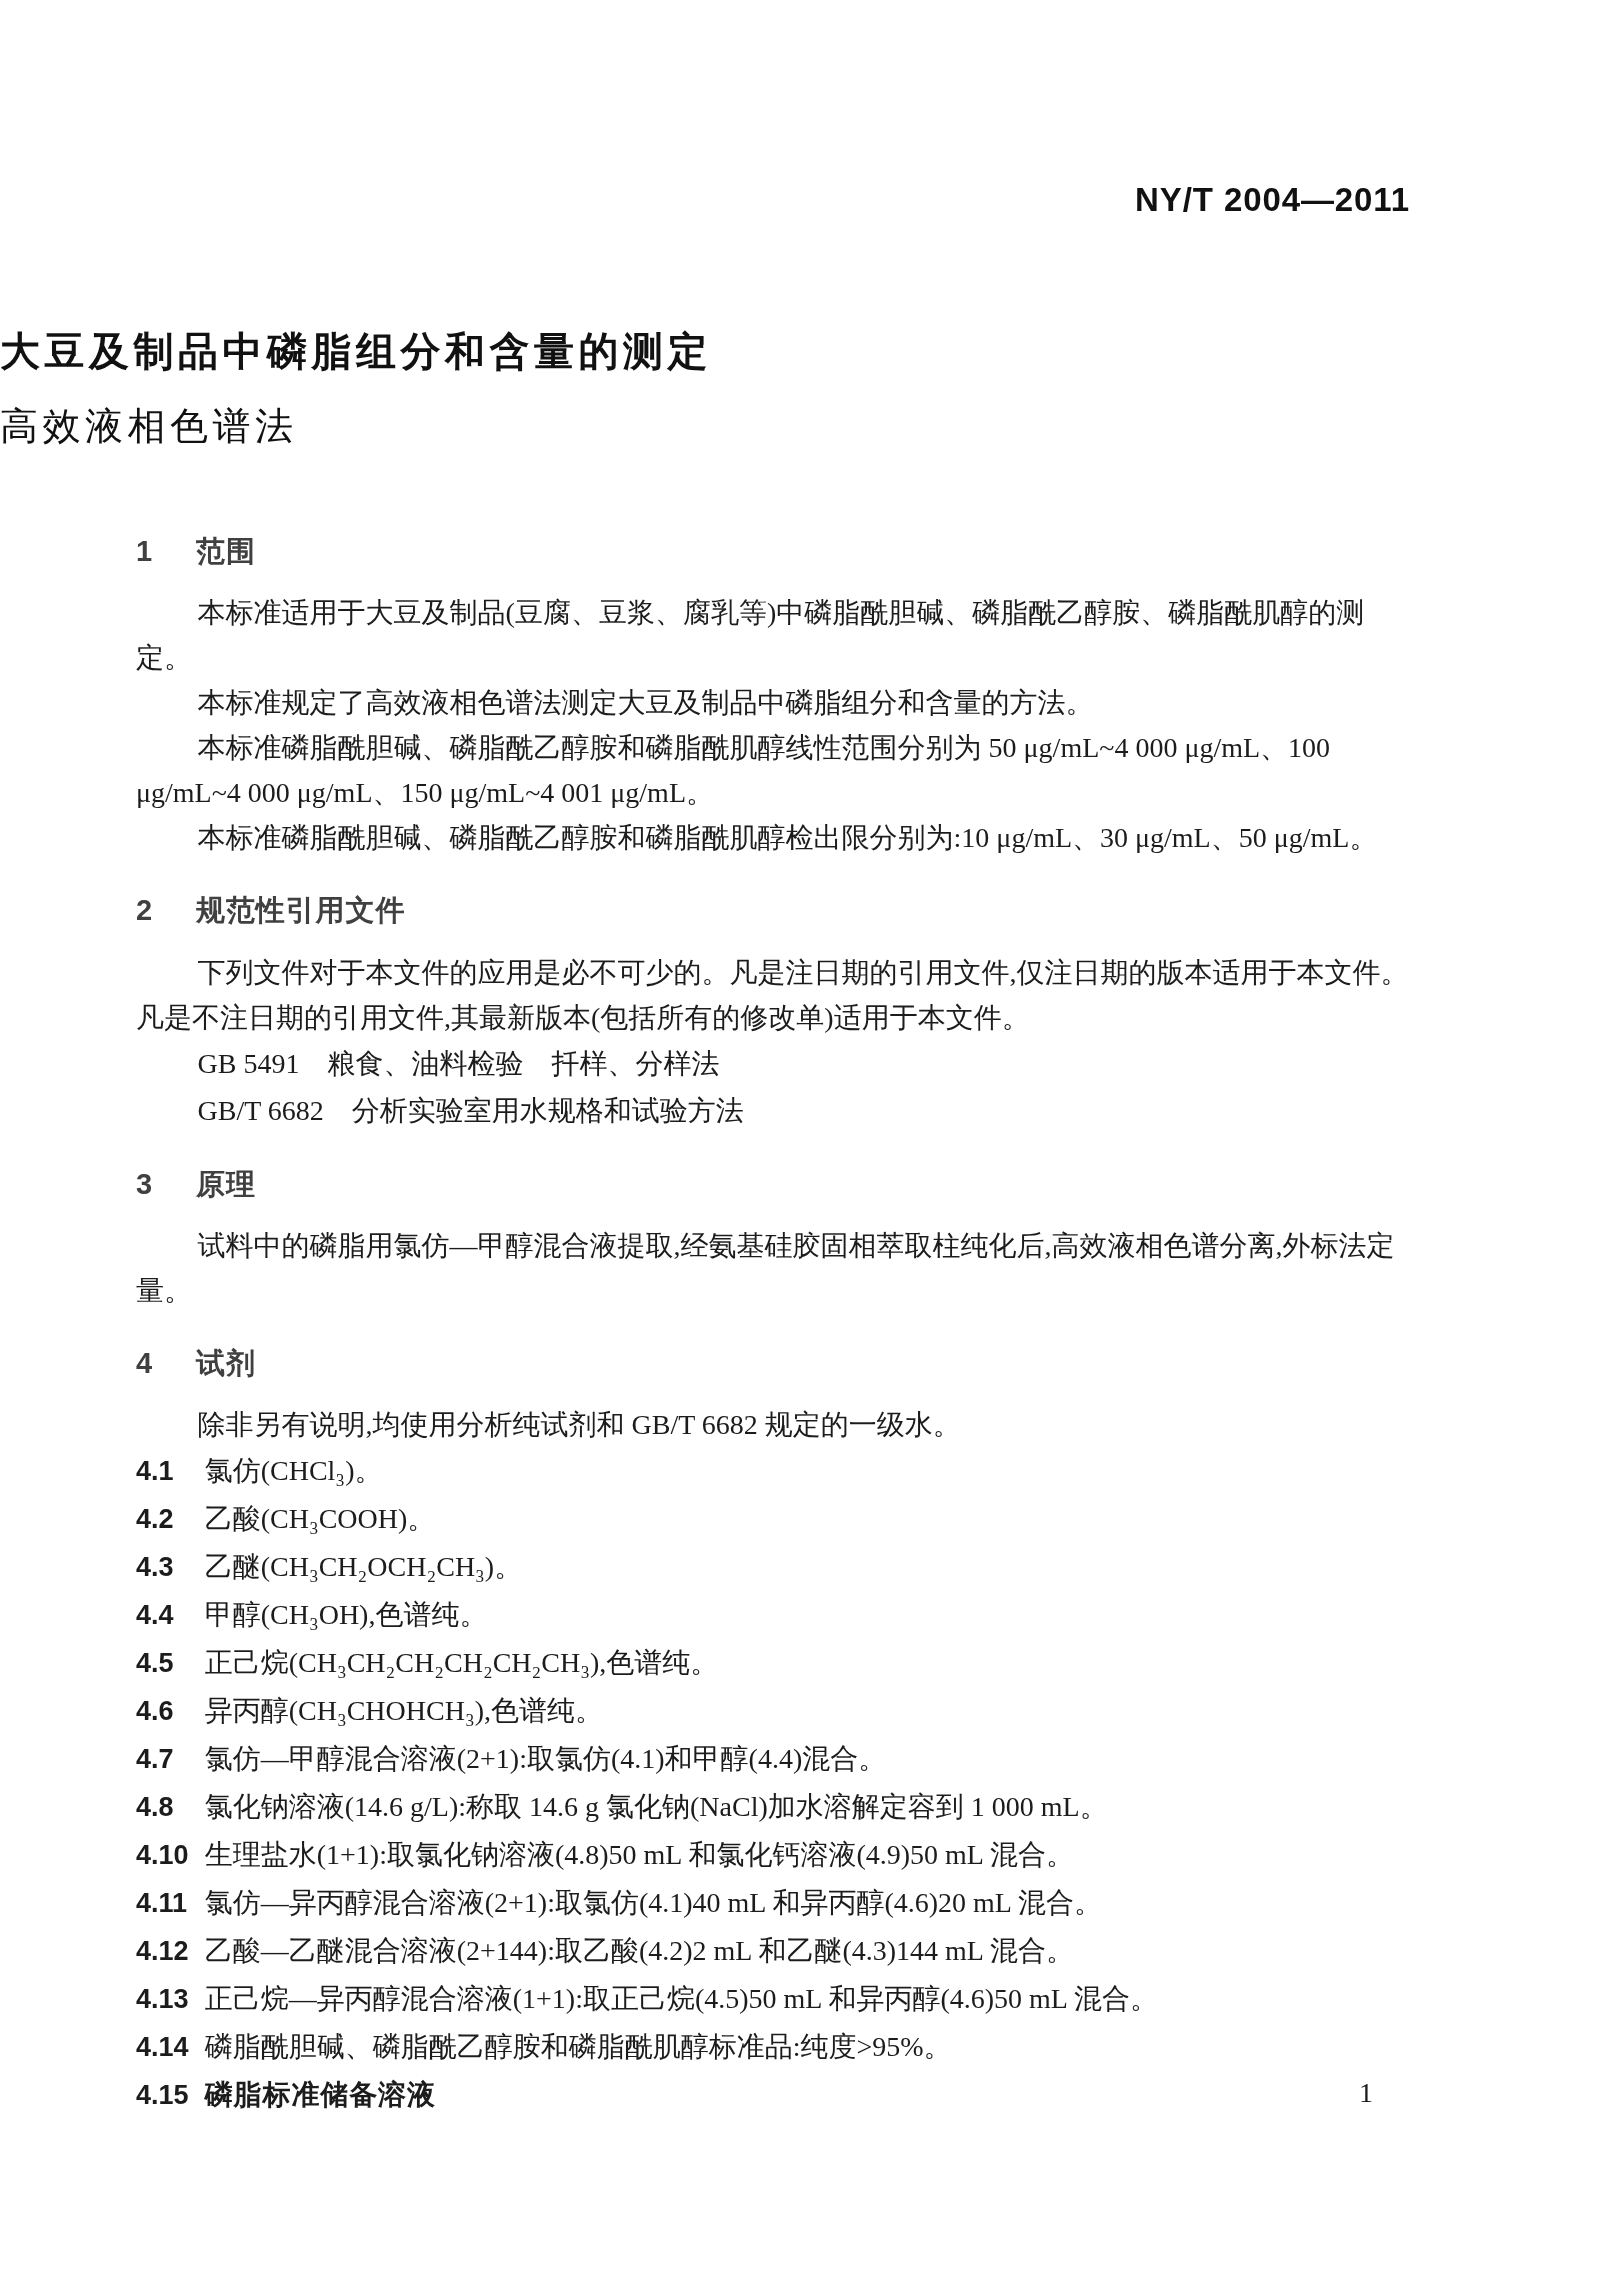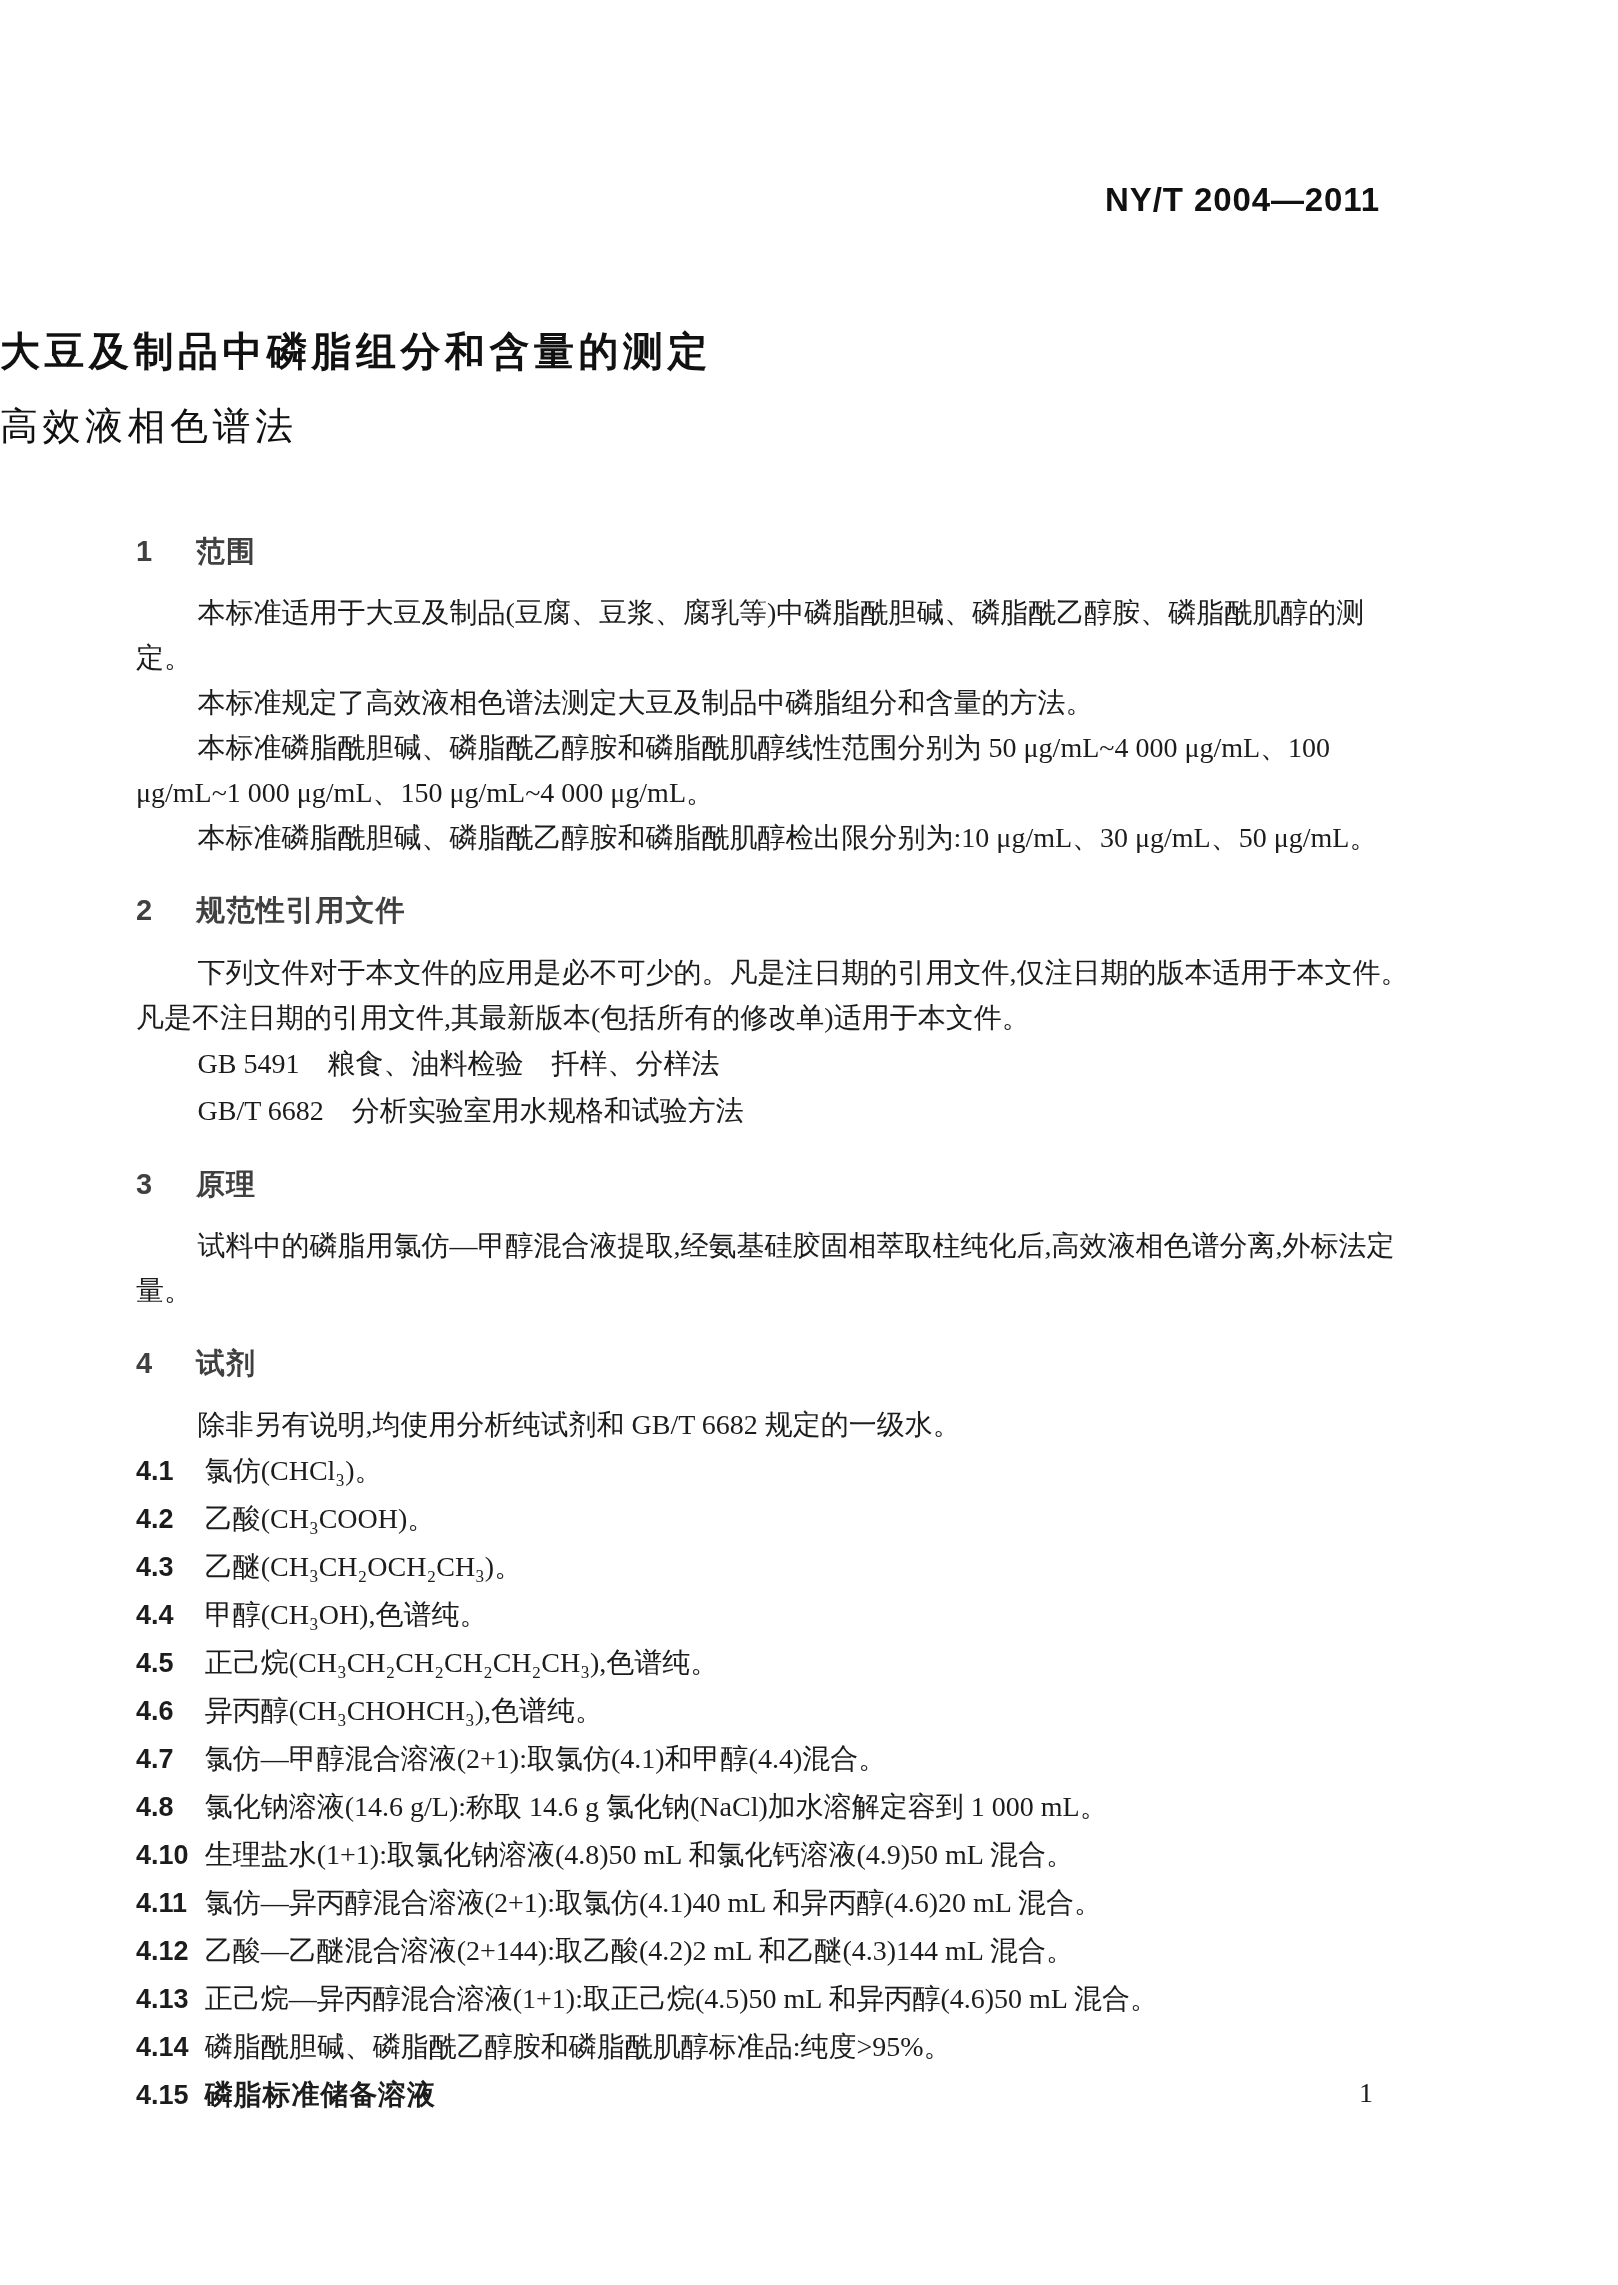--- a/index.html
+++ b/index.html
@@ -8,21 +8,21 @@
     width: 1618px;
     height: 2286px;
     background: #ffffff;
     color: #1c1c1c;
     font-family: "Liberation Serif", "DejaVu Serif", serif;
     overflow: hidden;
   }
   .doc-code {
     position: absolute;
     top: 181px;
-    right: 238px;
+    right: 208px;
     font-family: "Liberation Sans", "DejaVu Sans", sans-serif;
     font-weight: bold;
     font-size: 33px;
     letter-spacing: 0.9px;
     color: #111;
   }
   .title-block {
     position: absolute;
     top: 324px;
     left: 0;
@@ -100,21 +100,21 @@
     <div class="title-line2">高效液相色谱法</div>
   </div>
 
   <div class="content">
 
     <div class="sec-heading">
       <span class="sec-no">1</span><span class="sec-title">范围</span>
     </div>
     <p class="para">本标准适用于大豆及制品(豆腐、豆浆、腐乳等)中磷脂酰胆碱、磷脂酰乙醇胺、磷脂酰肌醇的测定。</p>
     <p class="para">本标准规定了高效液相色谱法测定大豆及制品中磷脂组分和含量的方法。</p>
-    <p class="para">本标准磷脂酰胆碱、磷脂酰乙醇胺和磷脂酰肌醇线性范围分别为 50 μg/mL~4 000 μg/mL、100 μg/mL~1 000 μg/mL、150 μg/mL~4 000 μg/mL。</p>
+    <p class="para">本标准磷脂酰胆碱、磷脂酰乙醇胺和磷脂酰肌醇线性范围分别为 50 μg/mL~4 000 μg/mL、100 μg/mL~4 000 μg/mL、150 μg/mL~4 001 μg/mL。</p>
     <p class="para">本标准磷脂酰胆碱、磷脂酰乙醇胺和磷脂酰肌醇检出限分别为:10 μg/mL、30 μg/mL、50 μg/mL。</p>
 
     <div class="sec-heading sec-gap">
       <span class="sec-no">2</span><span class="sec-title">规范性引用文件</span>
     </div>
     <p class="para">下列文件对于本文件的应用是必不可少的。凡是注日期的引用文件,仅注日期的版本适用于本文件。凡是不注日期的引用文件,其最新版本(包括所有的修改单)适用于本文件。</p>
     <div class="ref-line">GB 5491　粮食、油料检验　扦样、分样法</div>
     <div class="ref-line">GB/T 6682　分析实验室用水规格和试验方法</div>
 
     <div class="sec-heading sec-gap">

